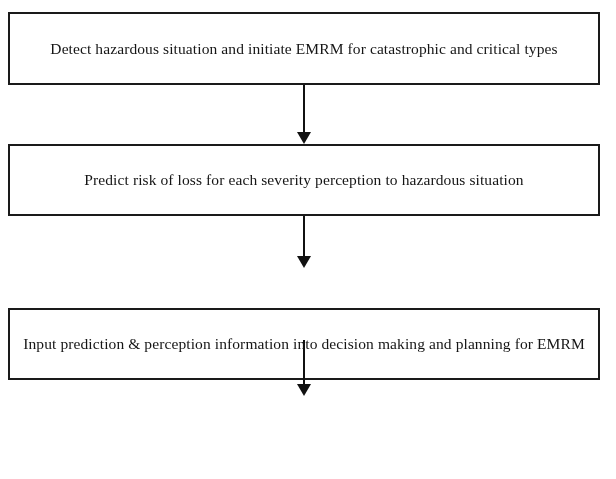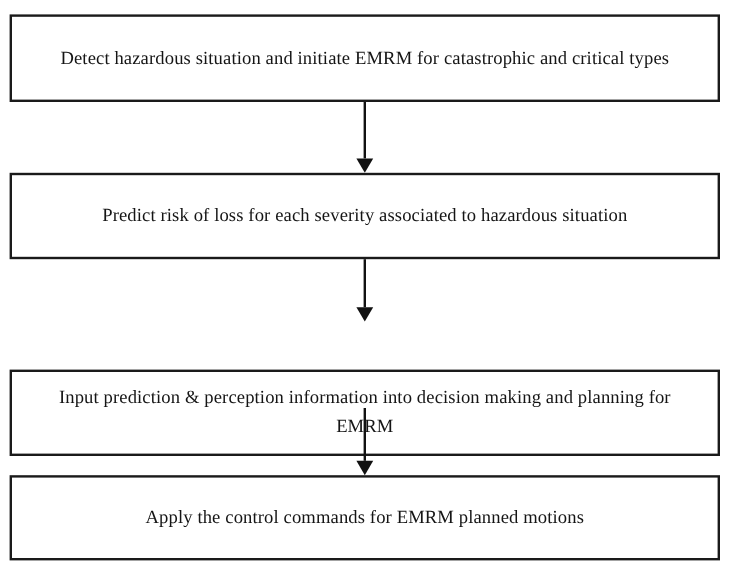--- a/index.html
+++ b/index.html
@@ -25,21 +25,21 @@
     position: absolute;
     left: 8px;
     width: 592px;
     box-sizing: border-box;
     border: 2px solid #1a1a1a;
     background: #ffffff;
     display: flex;
     align-items: center;
     justify-content: center;
     text-align: center;
-    padding: 0 14px;
+    padding: 0 2px;
   }
 
   .flow-node-label {
     font-family: "Liberation Serif", "DejaVu Serif", serif;
     font-size: 15.5px;
     line-height: 1.52;
     color: #151515;
     letter-spacing: 0.1px;
     white-space: pre-line;
   }
@@ -93,34 +93,31 @@
   <div class="flow-node" id="node-detect">
     <span class="flow-node-label">Detect hazardous situation and initiate EMRM for catastrophic and critical types</span>
   </div>
 
   <div class="flow-arrow" id="arrow-1">
     <div class="arrow-stem"></div>
     <div class="arrow-head"></div>
   </div>
 
   <div class="flow-node" id="node-predict">
-    <span class="flow-node-label">Predict risk of loss for each severity associated to hazardous situation</span>
+    <span class="flow-node-label">Predict risk of loss for each severity perception to hazardous situation</span>
   </div>
 
   <div class="flow-arrow" id="arrow-2">
     <div class="arrow-stem"></div>
     <div class="arrow-head"></div>
   </div>
 
   <div class="flow-node" id="node-input">
     <span class="flow-node-label">Input prediction &amp; perception information into decision making and planning for EMRM</span>
   </div>
 
   <div class="flow-arrow" id="arrow-3">
     <div class="arrow-stem"></div>
     <div class="arrow-head"></div>
   </div>
 
-  <div class="flow-node" id="node-apply">
-    <span class="flow-node-label">Apply the control commands for EMRM planned motions</span>
-  </div>
 
 </div>
 
 </body></html>

